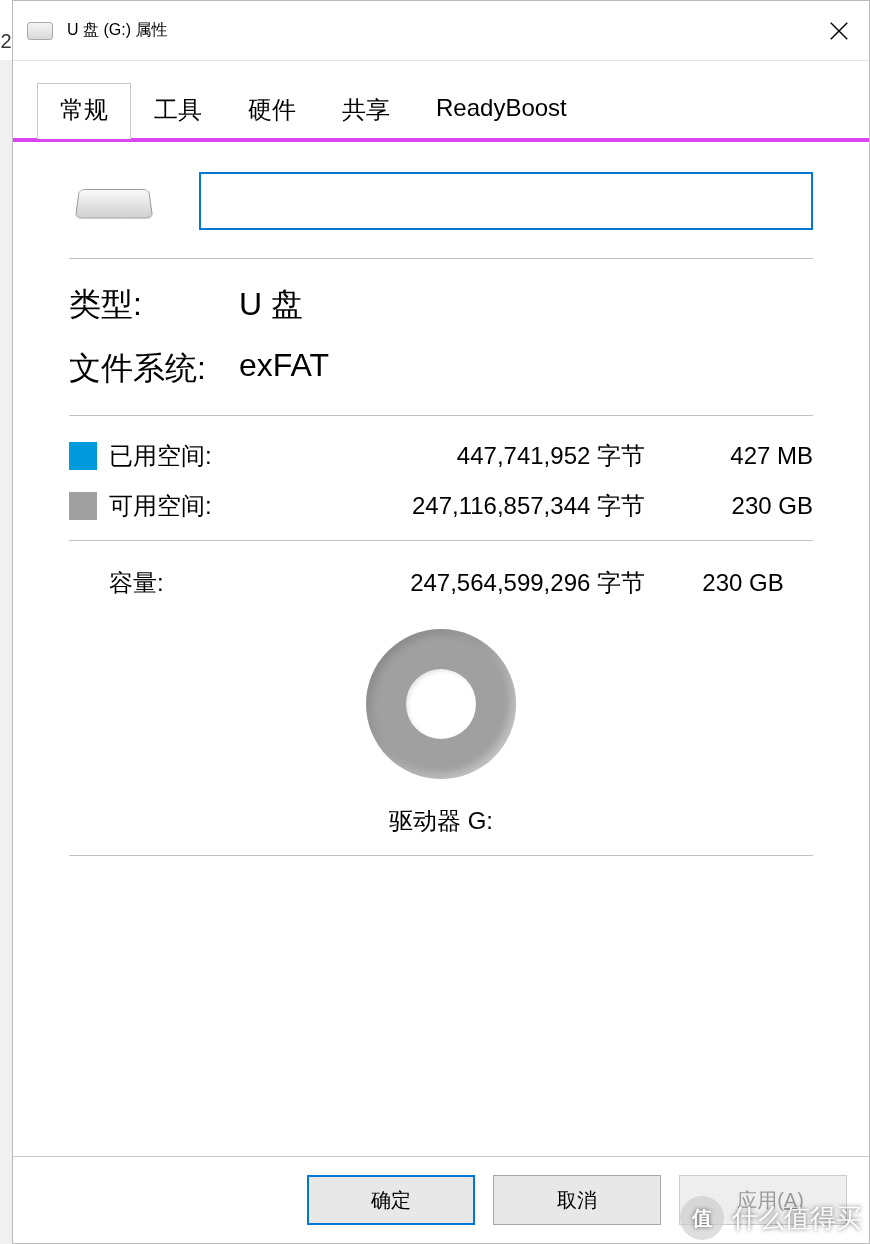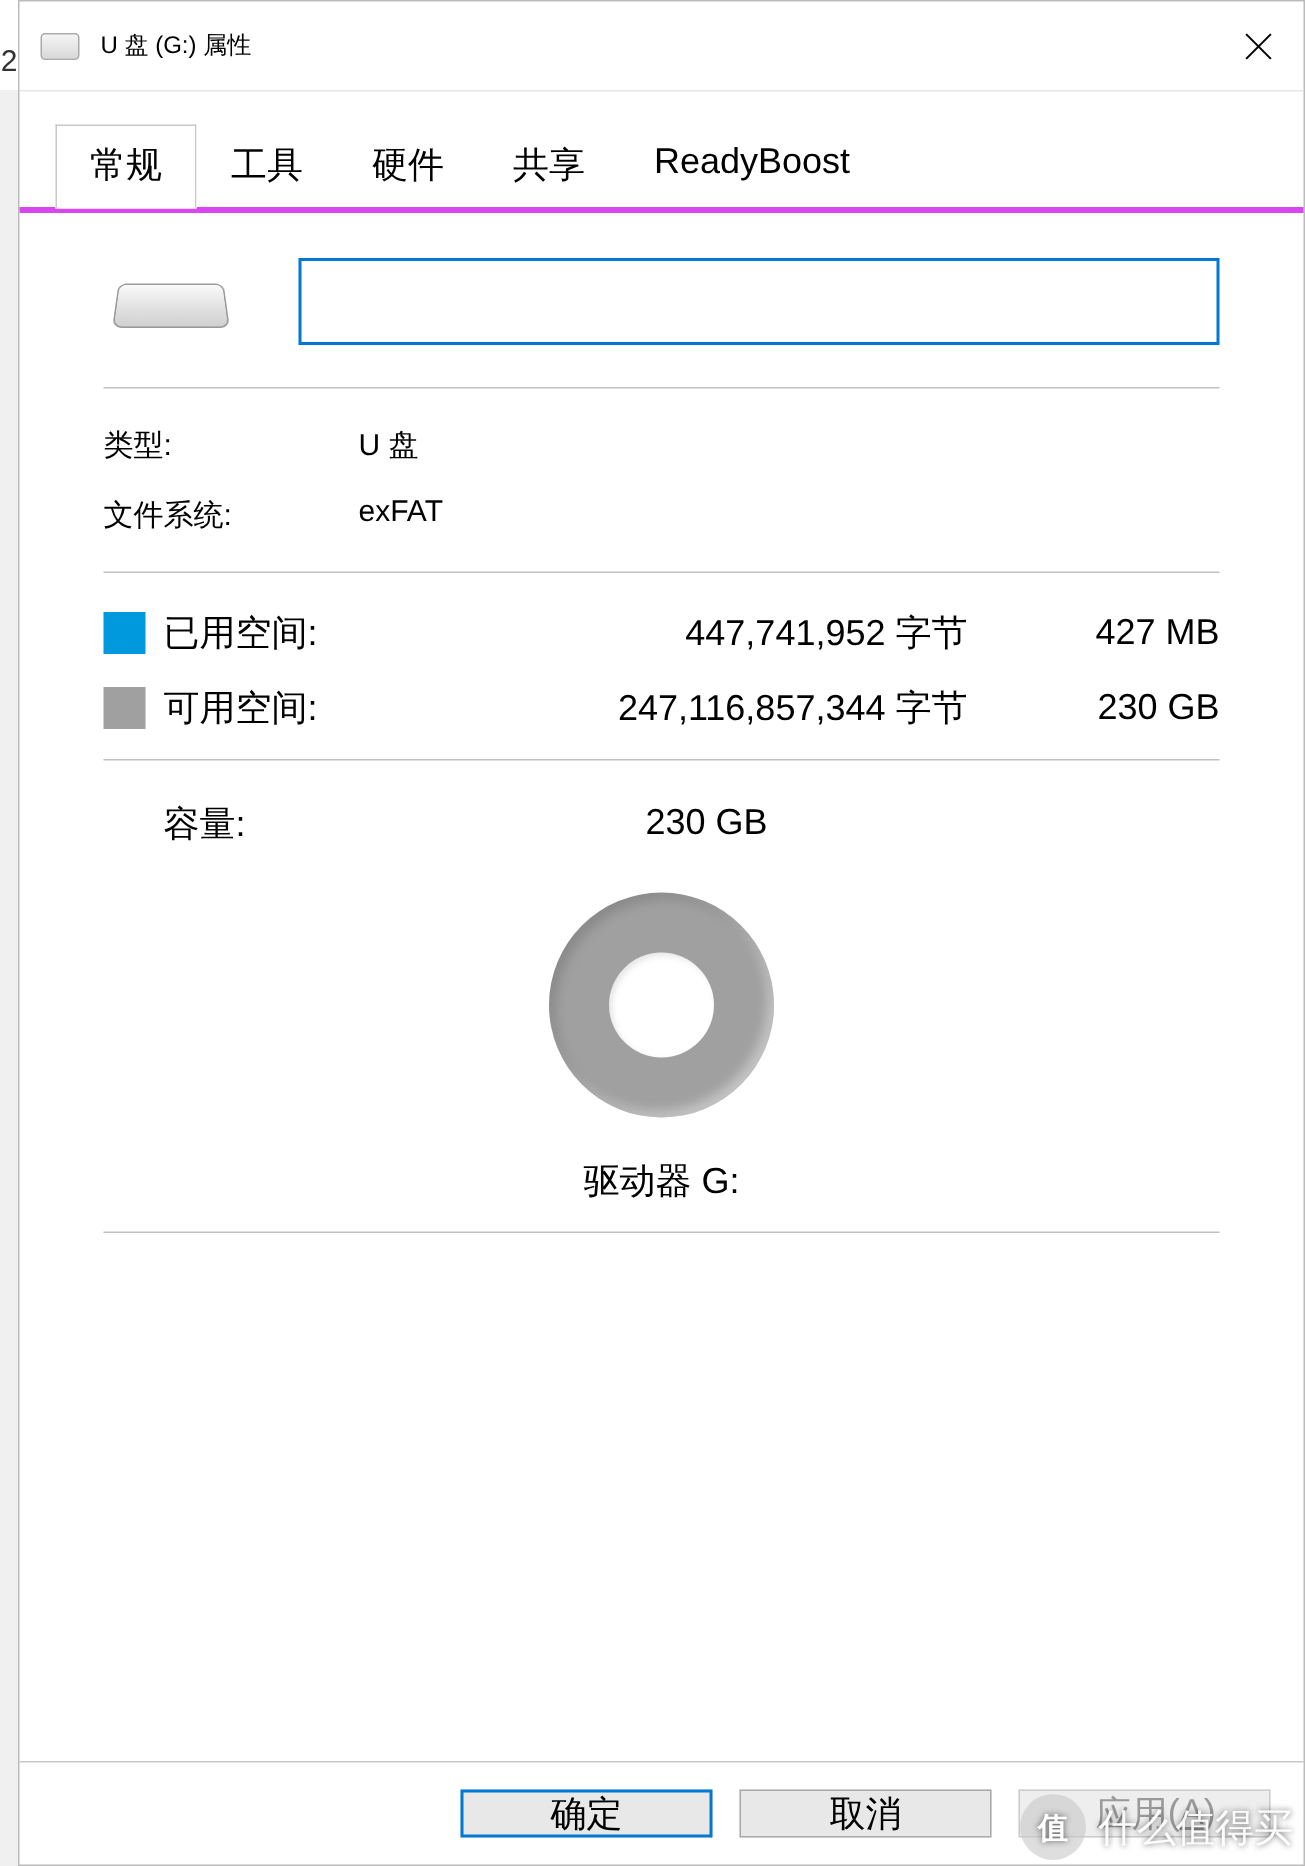--- a/index.html
+++ b/index.html
@@ -115,21 +115,21 @@
     border: 2px solid #0078d4;
     padding: 4px 10px;
     font-size: 22px;
     outline: none;
   }
   .hr { border: none; border-top: 1px solid #c0c0c0; margin: 8px 0 24px 0; }
   .info-grid {
     display: grid;
     grid-template-columns: 170px 1fr;
     row-gap: 20px;
-    font-size: 20px;
+    font-size: 32px;
     color: #000;
     margin-bottom: 24px;
   }
   .space-row {
     display: grid;
     grid-template-columns: 40px 160px 1fr 140px;
     align-items: center;
     font-size: 24px;
     color: #000;
     margin-bottom: 18px;
@@ -185,22 +185,22 @@
   }
   .footer {
     border-top: 1px solid #c8c8c8;
     padding: 18px 22px;
     display: flex;
     justify-content: flex-end;
     gap: 18px;
   }
   .btn {
     width: 168px;
-    height: 32px;
-    font-size: 24px;
+    height: 50px;
+    font-size: 20px;
     font-family: inherit;
     background: #e8e8e8;
     border: 1px solid #aaa;
     color: #000;
     cursor: default;
     display: flex;
     align-items: center;
     justify-content: center;
   }
   .btn.primary {
@@ -293,20 +293,21 @@
       <div>可用空间:</div>
       <div class="bytes">247,116,857,344 字节</div>
       <div class="human">230 GB</div>
     </div>
 
     <hr class="hr">
 
     <div class="cap-row">
       <div></div>
       <div>容量:</div>
+      <div class="bytes">247,564,599,296 字节</div>
       <div class="human">230 GB</div>
     </div>
 
     <div class="pie-wrap">
       <div class="pie"></div>
       <div class="drive-label">驱动器 G:</div>
     </div>
 
     <hr class="hr">
 

